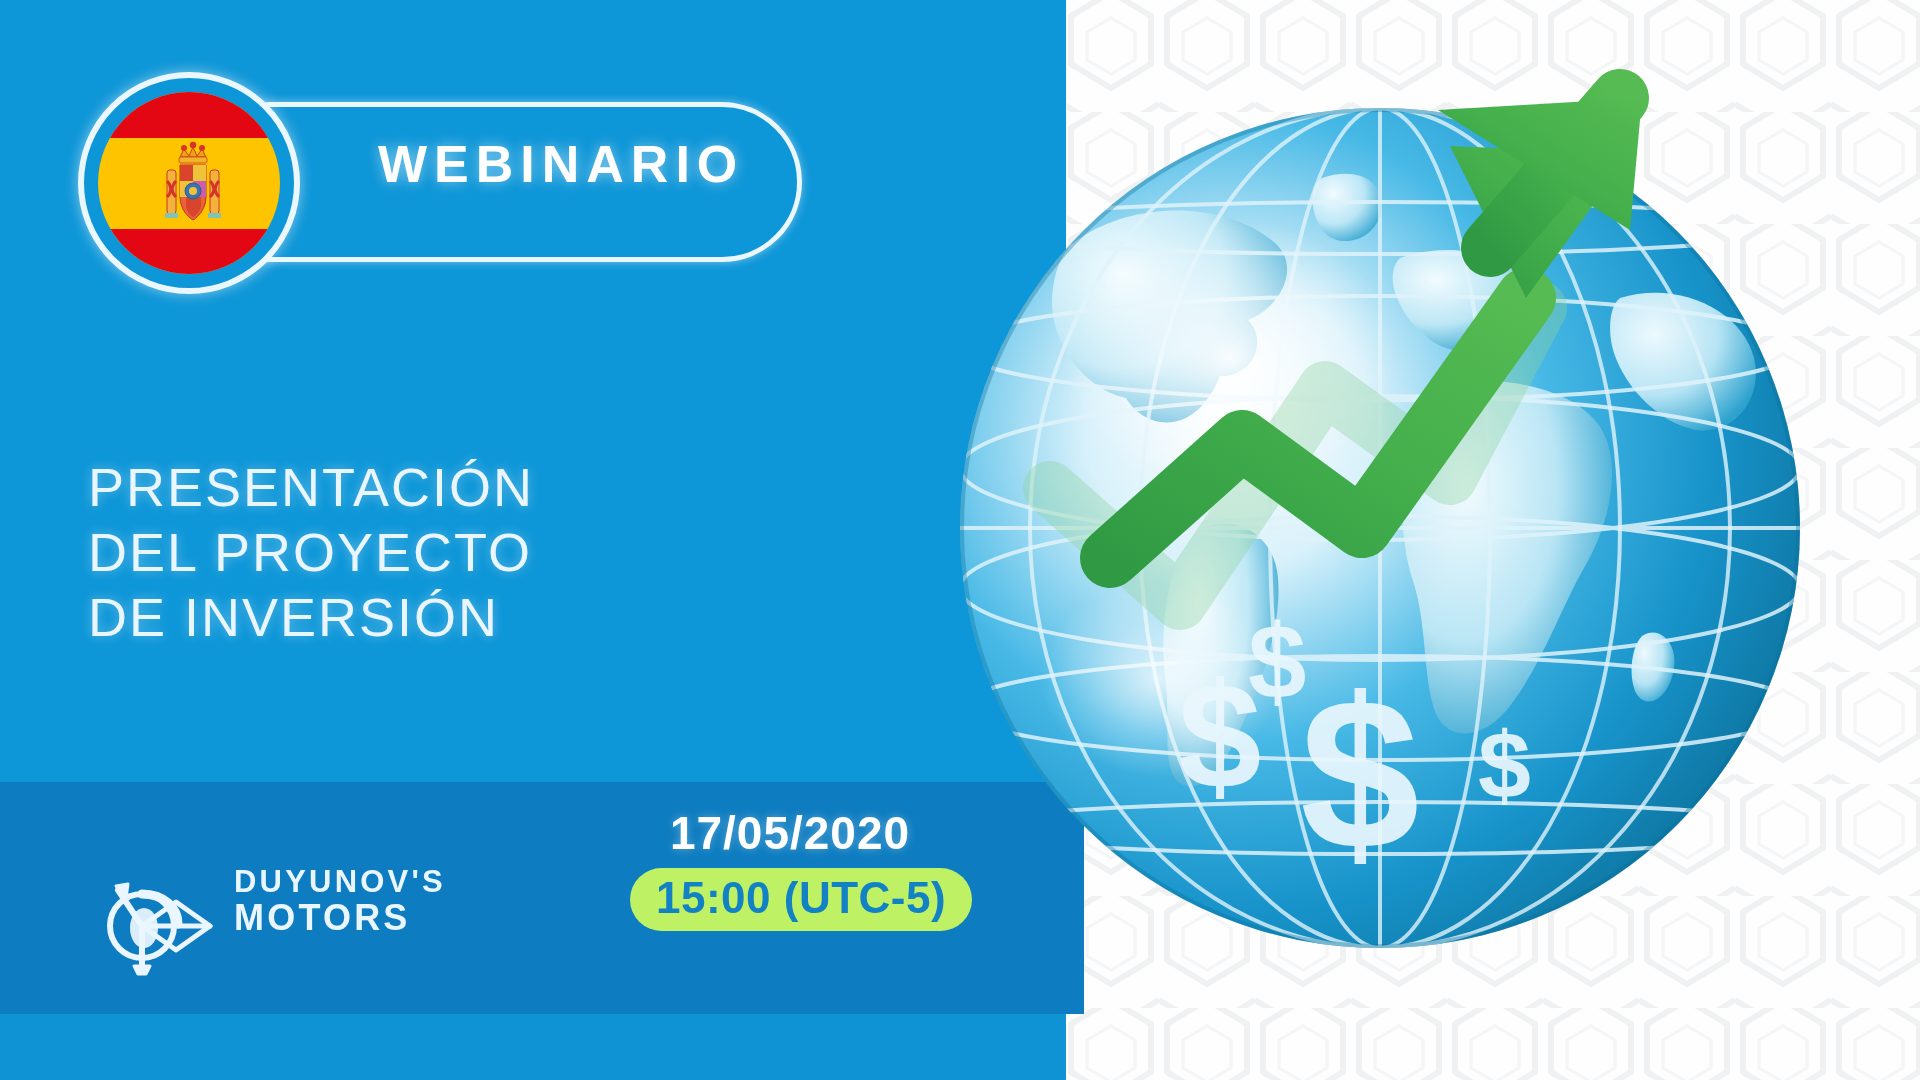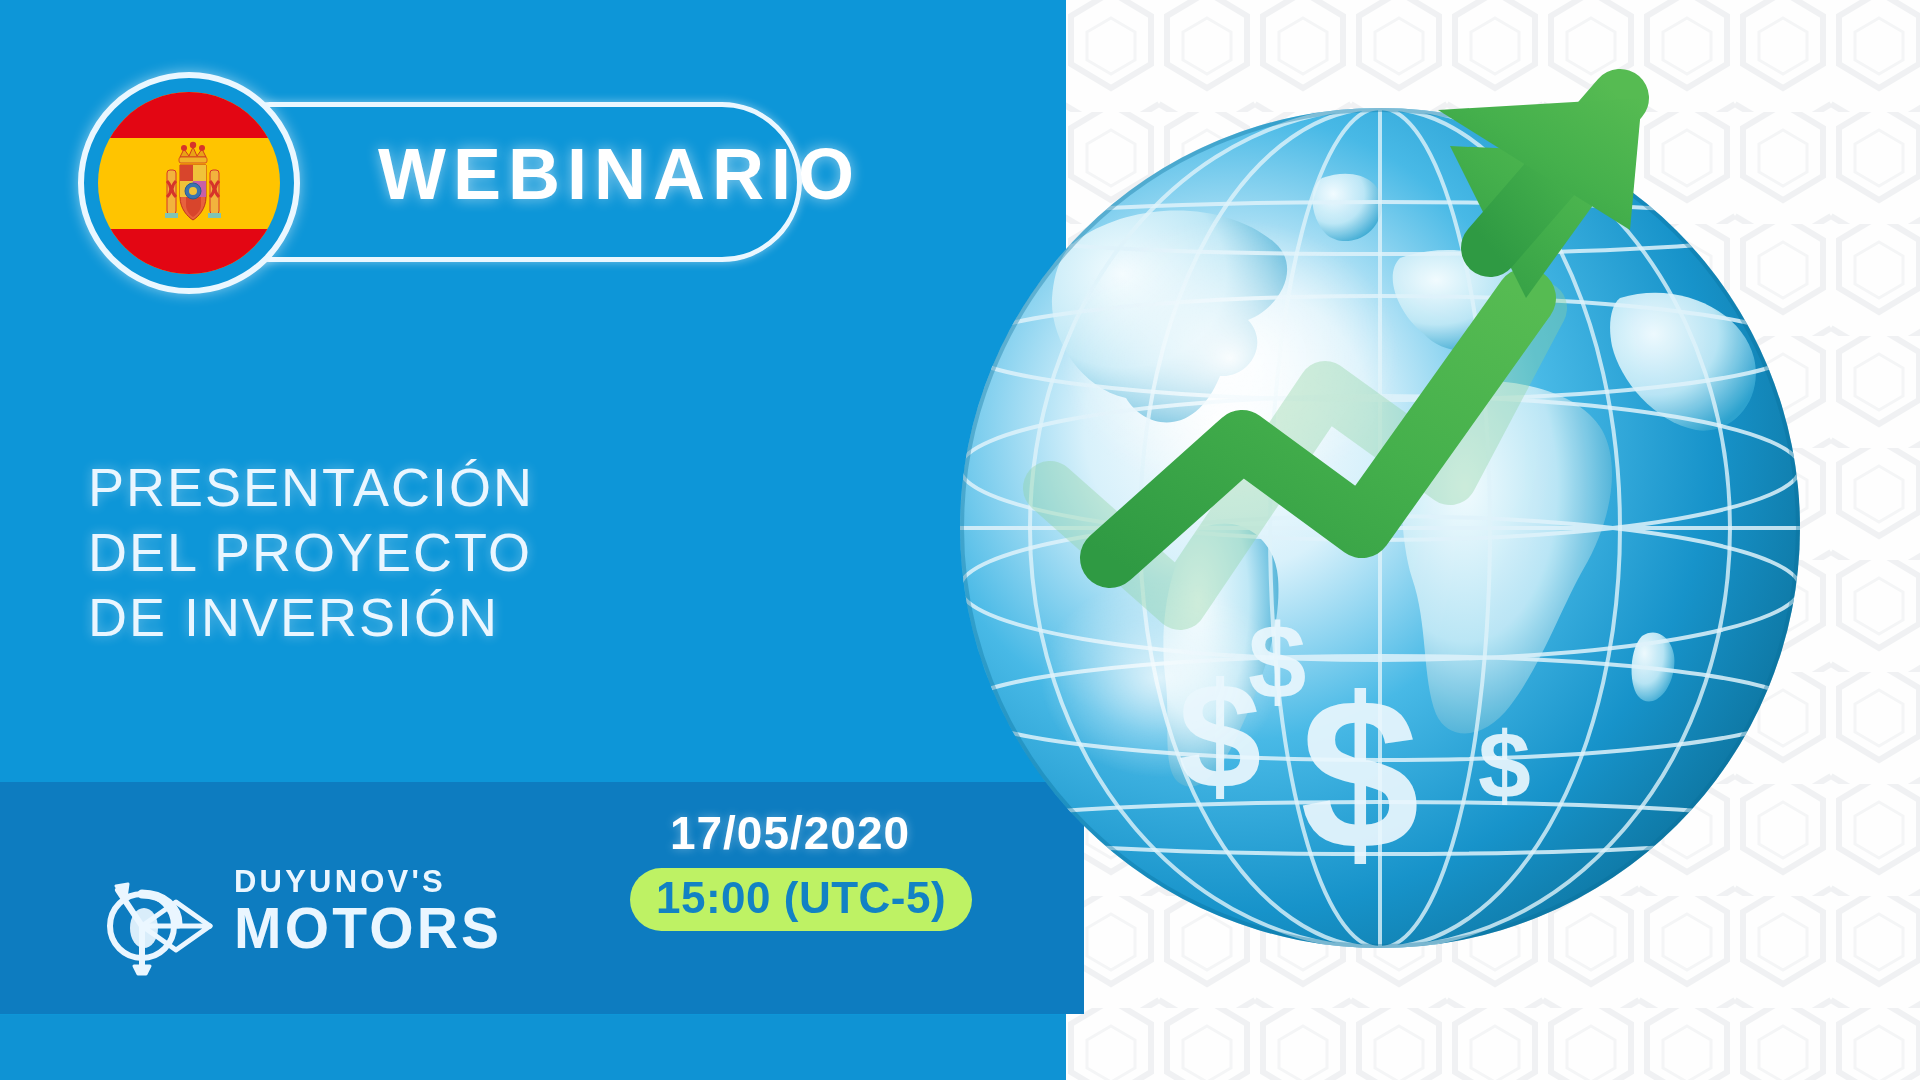--- a/index.html
+++ b/index.html
@@ -77,21 +77,21 @@
     height: 160px;
     border: 5px solid #eaf7ff;
     border-radius: 82px;
     box-sizing: border-box;
     box-shadow: 0 0 10px rgba(255,255,255,0.45);
   }
   .webinario-text {
     position: absolute;
     left: 300px;
     top: 66px;
-    font-size: 72px;
+    font-size: 52px;
     font-weight: bold;
     color: #ffffff;
     letter-spacing: 7px;
     line-height: 1;
     text-shadow: 0 0 14px rgba(255,255,255,0.55);
     white-space: nowrap;
   }
 
   
   .flag-badge {
@@ -168,21 +168,21 @@
     margin-left: 16px;
     color: #eaf6ff;
     line-height: 1;
   }
   .logo-line1 {
     font-size: 31px;
     font-weight: bold;
     letter-spacing: 3.2px;
   }
   .logo-line2 {
-    font-size: 57px;
+    font-size: 36px;
     font-weight: bold;
     letter-spacing: 3.2px;
     margin-top: 3px;
   }
 
   
   .date-block {
     position: absolute;
     left: 630px;
     top: 810px;

